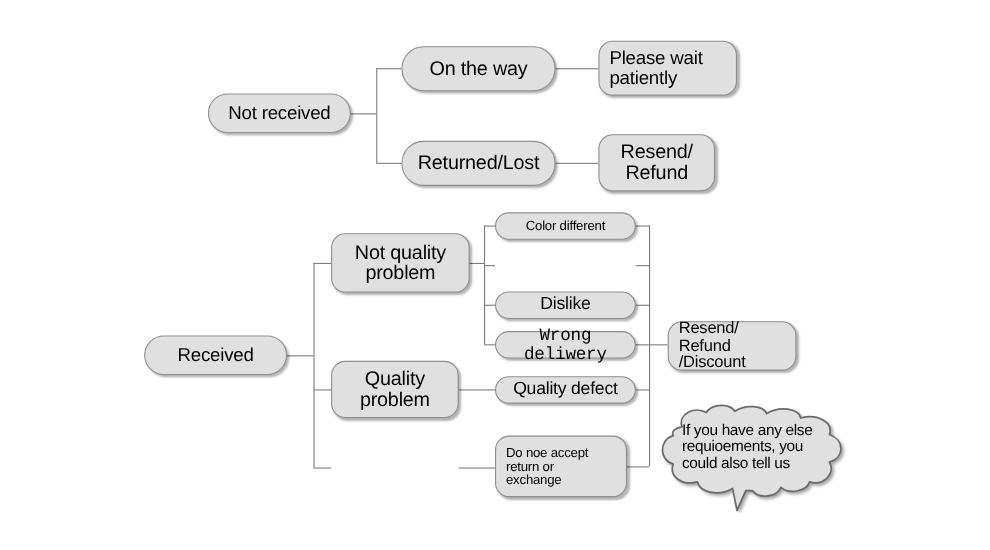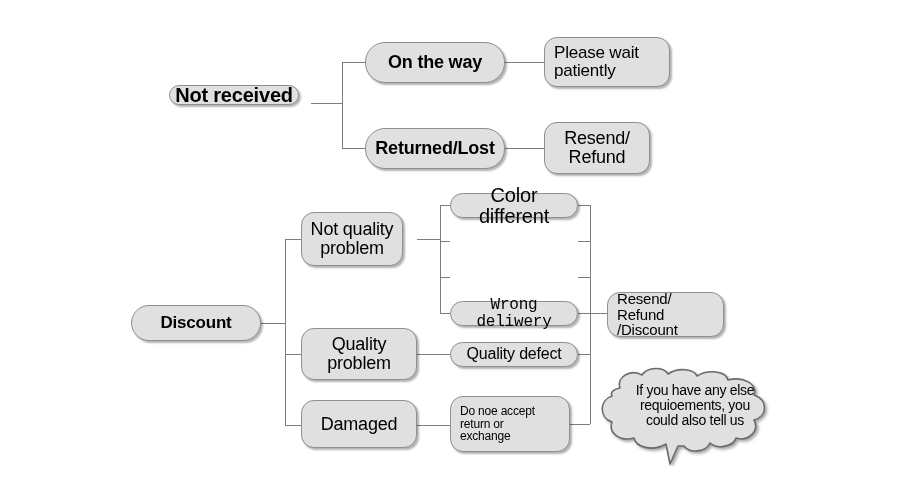--- a/index.html
+++ b/index.html
@@ -43,95 +43,95 @@
     padding: 0 4px;
     text-align: center;
     white-space: pre-line;
     z-index: 5;
   }
   .node.left-align {
     justify-content: flex-start;
     text-align: left;
     padding-left: 9px;
   }
-  .node.pill { border-radius: 20px; font-weight: bold; }
+  .node.pill { border-radius: 20px; }
   .node.tight { border-radius: 13px; }
 
   
   .bubble {
     position: absolute;
     z-index: 6;
   }
   .bubble svg { display: block; }
   .bubble-text {
     position: absolute;
     left: 24px;
     top: 17px;
     width: 150px;
     color: #000;
-    text-align: center;
+    text-align: left;
     line-height: 1.06;
     white-space: pre-line;
     letter-spacing: -0.3px;
   }
 </style>
 </head>
 <body>
 
 <div id="canvas">
 
-  <div class="node pill" style="left:169px; top:85px; width:130px; height:20px; font-size:20px;">Not received</div>
+  <div class="node pill" style="left:189px; top:85px; width:130px; height:36px; font-size:17px;">Not received</div>
 
   <div class="line h" style="left:311px; top:103px; width:31px;"></div>
 
   <div class="line v" style="left:342px; top:62px; height:86px;"></div>
 
   <div class="line h" style="left:342px; top:62px; width:23px;"></div>
   <div class="line h" style="left:342px; top:148px; width:23px;"></div>
 
   <div class="node pill" style="left:365px; top:42px; width:140px; height:41px; font-size:18px;">On the way</div>
   <div class="line h" style="left:505px; top:62px; width:39px;"></div>
 
   <div class="node tight left-align" style="left:544px; top:37px; width:126px; height:50px; font-size:17px;">Please wait
 patiently</div>
 
   <div class="node pill" style="left:365px; top:128px; width:140px; height:41px; font-size:18px;">Returned/Lost</div>
   <div class="line h" style="left:505px; top:148px; width:39px;"></div>
 
   <div class="node tight" style="left:544px; top:122px; width:106px; height:52px; font-size:18px;">Resend/
 Refund</div>
 
-  <div class="node pill" style="left:131px; top:305px; width:130px; height:36px; font-size:17px;">Discount</div>
+  <div class="node pill" style="left:131px; top:305px; width:130px; height:36px; font-size:17px;">Received</div>
 
   <div class="line h" style="left:261px; top:323px; width:24px;"></div>
 
   <div class="line v" style="left:285px; top:239px; height:186px;"></div>
   <div class="line h" style="left:285px; top:239px; width:16px;"></div>
   <div class="line h" style="left:285px; top:354px; width:16px;"></div>
   <div class="line h" style="left:285px; top:425px; width:16px;"></div>
 
-  <div class="node tight" style="left:301px; top:212px; width:102px; height:54px; font-size:18px;">Not quality
+  <div class="node tight" style="left:301px; top:212px; width:126px; height:54px; font-size:18px;">Not quality
 problem</div>
 
   <div class="line h" style="left:417px; top:239px; width:23px;"></div>
   <div class="line v" style="left:440px; top:205px; height:108px;"></div>
   <div class="line h" style="left:440px; top:205px; width:10px;"></div>
   <div class="line h" style="left:440px; top:241px; width:10px;"></div>
   <div class="line h" style="left:440px; top:277px; width:10px;"></div>
   <div class="line h" style="left:440px; top:313px; width:10px;"></div>
 
-  <div class="node tight" style="left:450px; top:193px; width:128px; height:25px; font-size:20px;">Color different</div>
+  <div class="node tight" style="left:450px; top:193px; width:128px; height:25px; font-size:12px;">Color different</div>
+  <div class="node tight" style="left:450px; top:265px; width:128px; height:25px; font-size:16px;">Dislike</div>
   <div class="node tight" style="left:450px; top:301px; width:128px; height:25px; font-size:16px;font-family:Liberation Mono, monospace;">Wrong deliwery</div>
 
   <div class="node tight" style="left:301px; top:328px; width:116px; height:52px; font-size:18px;">Quality
 problem</div>
   <div class="line h" style="left:417px; top:354px; width:33px;"></div>
   <div class="node tight" style="left:450px; top:342px; width:128px; height:25px; font-size:16px;">Quality defect</div>
 
-  <div class="node tight" style="left:301px; top:400px; width:116px; height:48px; font-size:18px;">Damaged</div>
   <div class="line h" style="left:417px; top:425px; width:33px;"></div>
   <div class="node tight left-align" style="left:450px; top:396px; width:120px; height:56px; font-size:12px;">Do noe accept
 return or
 exchange</div>
 
   <div class="line h" style="left:578px; top:205px; width:12px;"></div>
   <div class="line h" style="left:578px; top:241px; width:12px;"></div>
   <div class="line h" style="left:578px; top:277px; width:12px;"></div>
   <div class="line h" style="left:578px; top:313px; width:12px;"></div>
   <div class="line h" style="left:578px; top:354px; width:12px;"></div>

